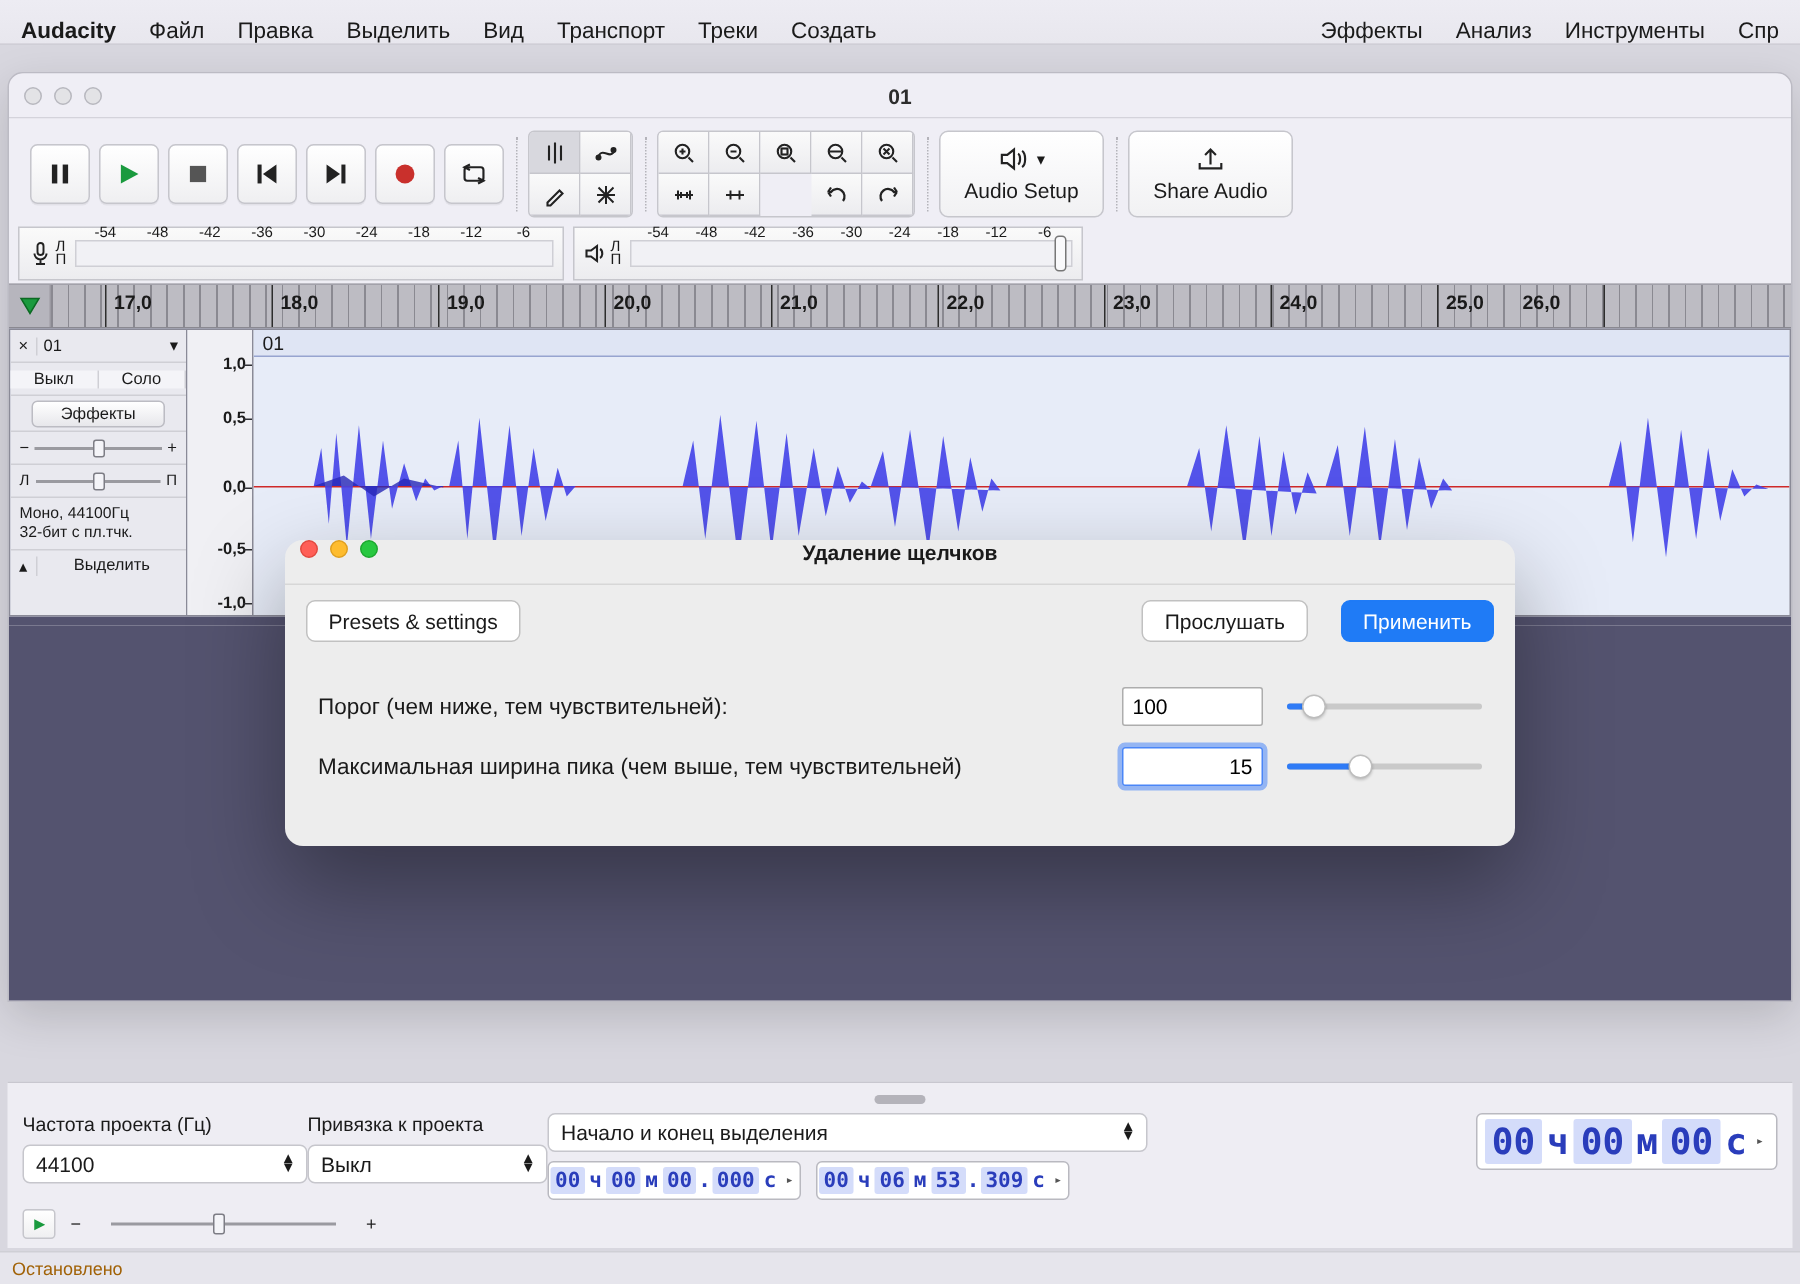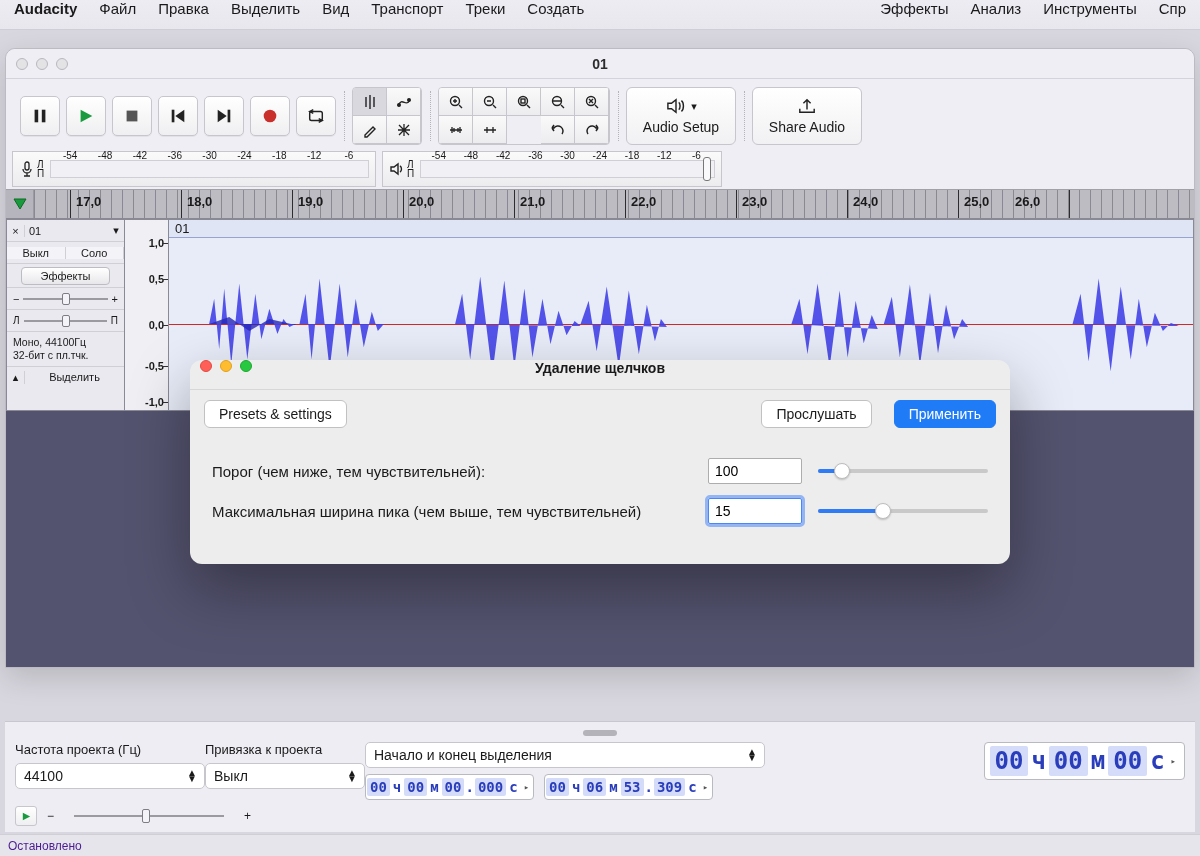--- a/index.html
+++ b/index.html
@@ -30,21 +30,21 @@
     background:#d8d7df;
     overflow:hidden;
     color:var(--text);
     font-size:13px;
     position:relative;
   }
   
   .menubar {
     height:30px;
     background:linear-gradient(#edecf3,#e8e7ee);
-    display:flex; align-items:flex-start;
+    display:flex; align-items:flex-end;
     padding:0 14px;
     gap:22px;
     border-bottom:1px solid #cfced6;
     font-size:15px;
   }
   .menubar .spacer { flex:1; }
   .menubar .app-name { font-weight:700; }
   .menubar .item { cursor:default; }
 
   
@@ -252,21 +252,21 @@
   .tinybtn svg{width:11px;height:11px;}
   .miniSlider{position:relative;height:10px;width:170px;}
   .miniSlider .rail{position:absolute;left:10px;right:10px;top:4px;height:2px;
     background:#9a9aa0;}
   .miniSlider .knob{position:absolute;top:-2px;width:8px;height:14px;
     background:#f4f4f8;border:1px solid #7d7d85;border-radius:2px;}
 
   .statusbar{
     position:absolute;left:0;right:0;bottom:0;height:22px;
     background:#e6e5ec;border-top:1px solid #cfcfd5;
-    font-size:12px;color:#4c1d95;
+    font-size:12px;color:#a16207;
     display:flex;align-items:center;padding:0 8px;
   }
 
   
   .modal{
     position:absolute; left:190px; top:360px; width:820px;
     background:var(--dialog-bg);
     border-radius:12px;
     box-shadow:0 25px 60px rgba(0,0,0,.35);
     overflow:hidden;
@@ -290,25 +290,26 @@
   .chipbtn{
     padding:5px 14px;border:1px solid #c1c1c1;border-radius:6px;
     background:#fff;font-size:14px;
   }
   .chipbtn.blue{background:var(--apple-blue);color:#fff;border-color:var(--apple-blue);}
   .modal .mbody{padding:6px 22px 26px 22px;}
   .mrow{display:flex;align-items:center;margin:14px 0;gap:16px;}
   .mrow .lbl{flex:0 0 480px;font-size:15px;}
   .mrow input[type=text]{
     width:94px;height:26px;border:1px solid var(--field-border);
-    background:#fff;border-radius:2px;padding:0 6px;font-size:14px;
+    background:#fff;border-radius:2px;padding:0 6px;font-size:14px;margin-left:40px;
   }
   .mrow input.focused{
     outline:3px solid rgba(74,134,247,.55);
     border-color:var(--focus-ring);
+    text-align:right;
   }
   .mrow .slider{flex:1;display:flex;align-items:center;}
   .mrow .slider .track{position:relative;flex:1;height:4px;border:none;
     background:#c9c9c9;border-radius:2px;}
   .mrow .slider .fill{position:absolute;left:0;top:0;height:100%;
     background:#2f7bf6;border-radius:2px;}
   .mrow .slider .knob{position:absolute;top:50%;width:16px;height:16px;
     background:#fff;border:1px solid #bdbdbd;border-radius:50%;
     transform:translate(-50%,-50%);box-shadow:0 1px 2px rgba(0,0,0,.2);}
 

